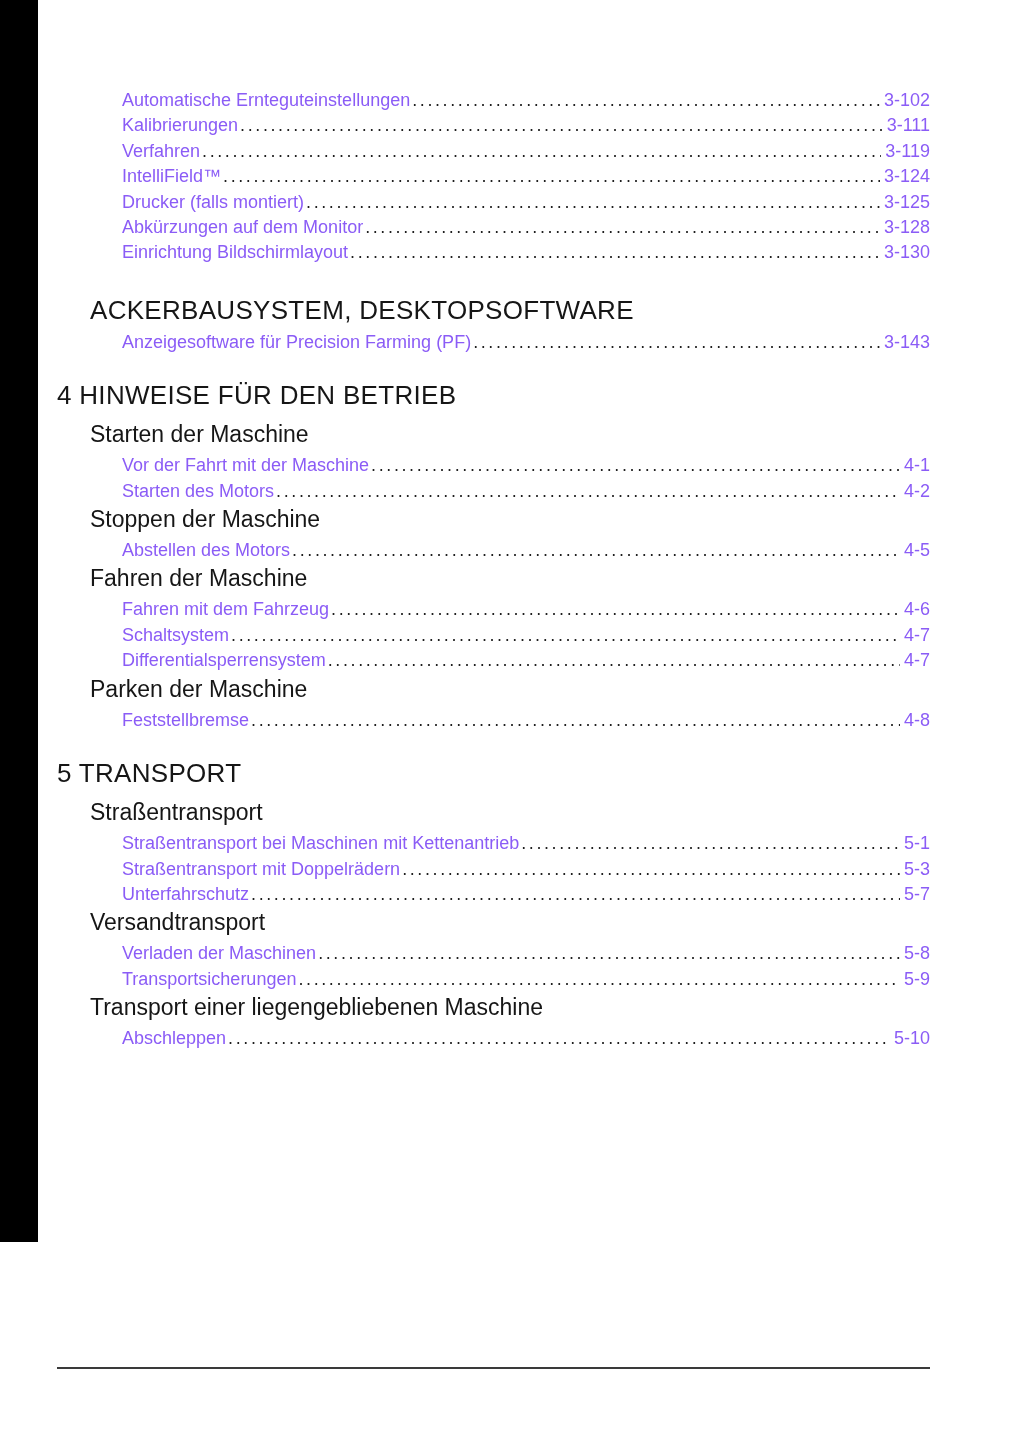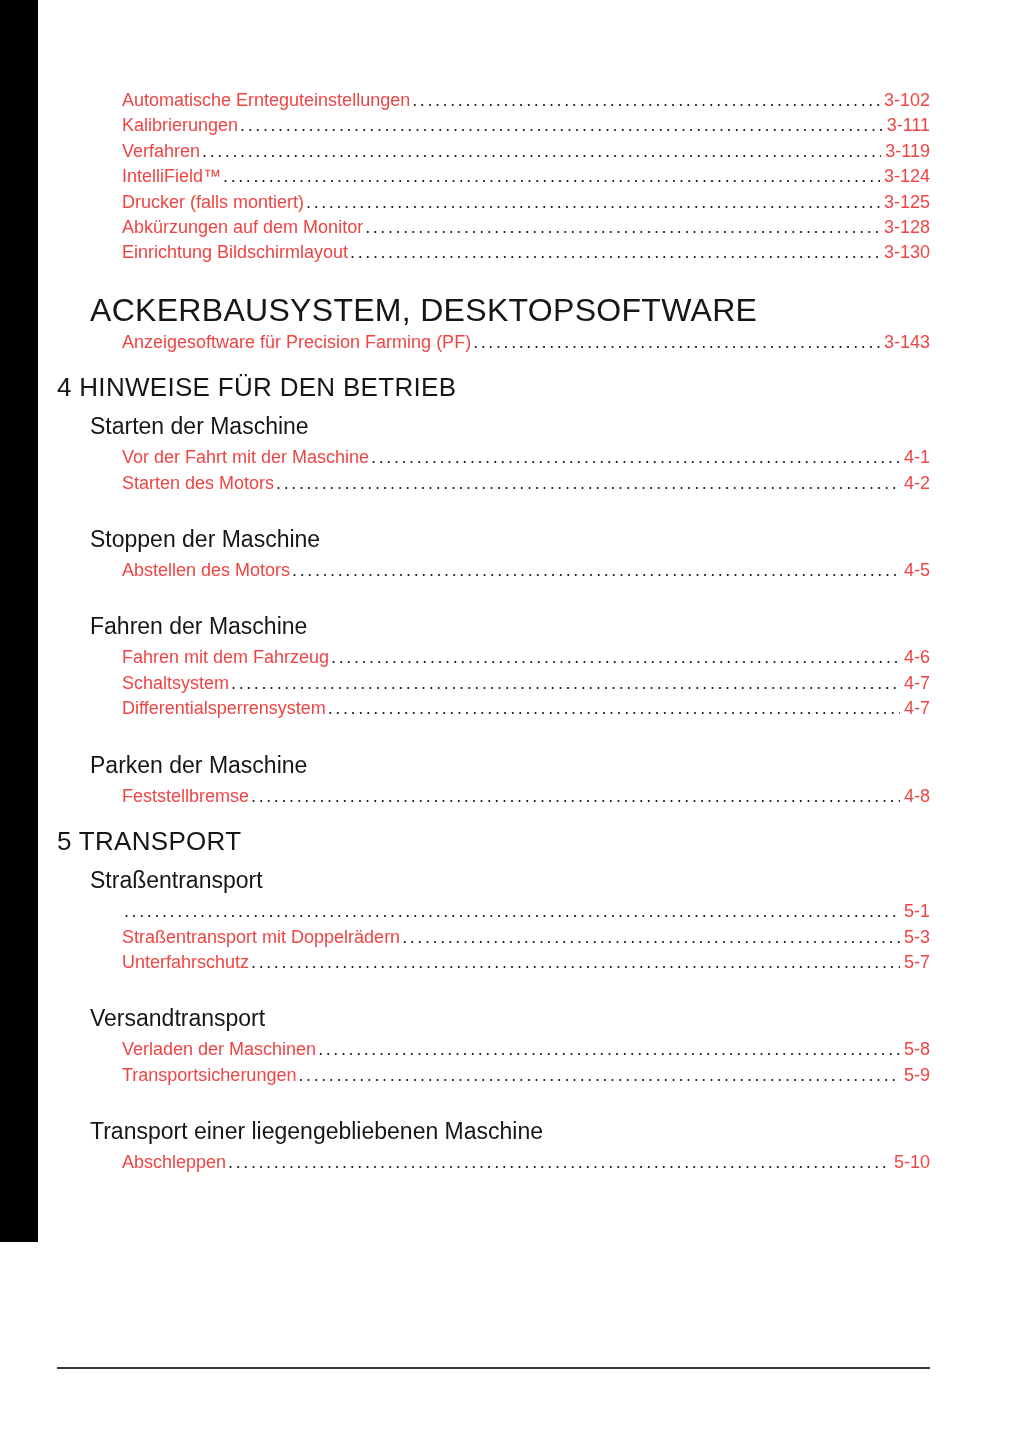--- a/index.html
+++ b/index.html
@@ -25,57 +25,56 @@
     width: 873px;
   }
   .entries { padding-left: 65px; }
   .entries.after-h { margin-top: 4px; }
   .entries.mt-xs { margin-top: 4px; }
   .entry {
     display: flex;
     align-items: baseline;
     line-height: 25.4px;
     font-size: 18px;
-    color: #ef4444;
+    color: #8b5cf6;
   }
   .entry .lbl { white-space: nowrap; }
   .entry .dots {
     flex: 1 1 auto;
     overflow: hidden;
     white-space: nowrap;
     margin: 0 4px 0 2px;
   }
   .entry .dots::after {
     content: "................................................................................................................................................................";
     letter-spacing: 2.6px;
     color: #1f1f1f;
   }
   .entry .pg { white-space: nowrap; }
   .h-chapter {
     font-size: 26px;
     line-height: 32px;
     font-weight: 400;
-    margin-top: 16px;
+    margin-top: 24px;
     letter-spacing: 0.3px;
     color: #161616;
   }
   .h-section {
-    font-size: 32px;
+    font-size: 26px;
     line-height: 32px;
     font-weight: 400;
     margin-top: 28px;
     margin-left: 33px;
     letter-spacing: 0.3px;
     color: #161616;
   }
   .h-sub {
     font-size: 23px;
     line-height: 30px;
     font-weight: 400;
-    margin-top: 28px;
     margin-left: 33px;
     color: #161616;
   }
   .h-sub.tight { margin-top: 8px; }
   .footer-rule {
     position: absolute;
     left: 57px; top: 1367px;
     width: 873px;
     border-top: 2px solid #3a3a3a;
   }
@@ -186,20 +185,21 @@
         <span class="dots"></span>
         <span class="pg">4-8</span>
       </div>
     </div>
 
     <div class="h-chapter">5 TRANSPORT</div>
 
     <div class="h-sub tight">Straßentransport</div>
     <div class="entries mt-xs">
       <div class="entry">
+        <span class="lbl">Straßentransport bei Maschinen mit Kettenantrieb</span>
         <span class="dots"></span>
         <span class="pg">5-1</span>
       </div>
       <div class="entry">
         <span class="lbl">Straßentransport mit Doppelrädern</span>
         <span class="dots"></span>
         <span class="pg">5-3</span>
       </div>
       <div class="entry">
         <span class="lbl">Unterfahrschutz</span>

